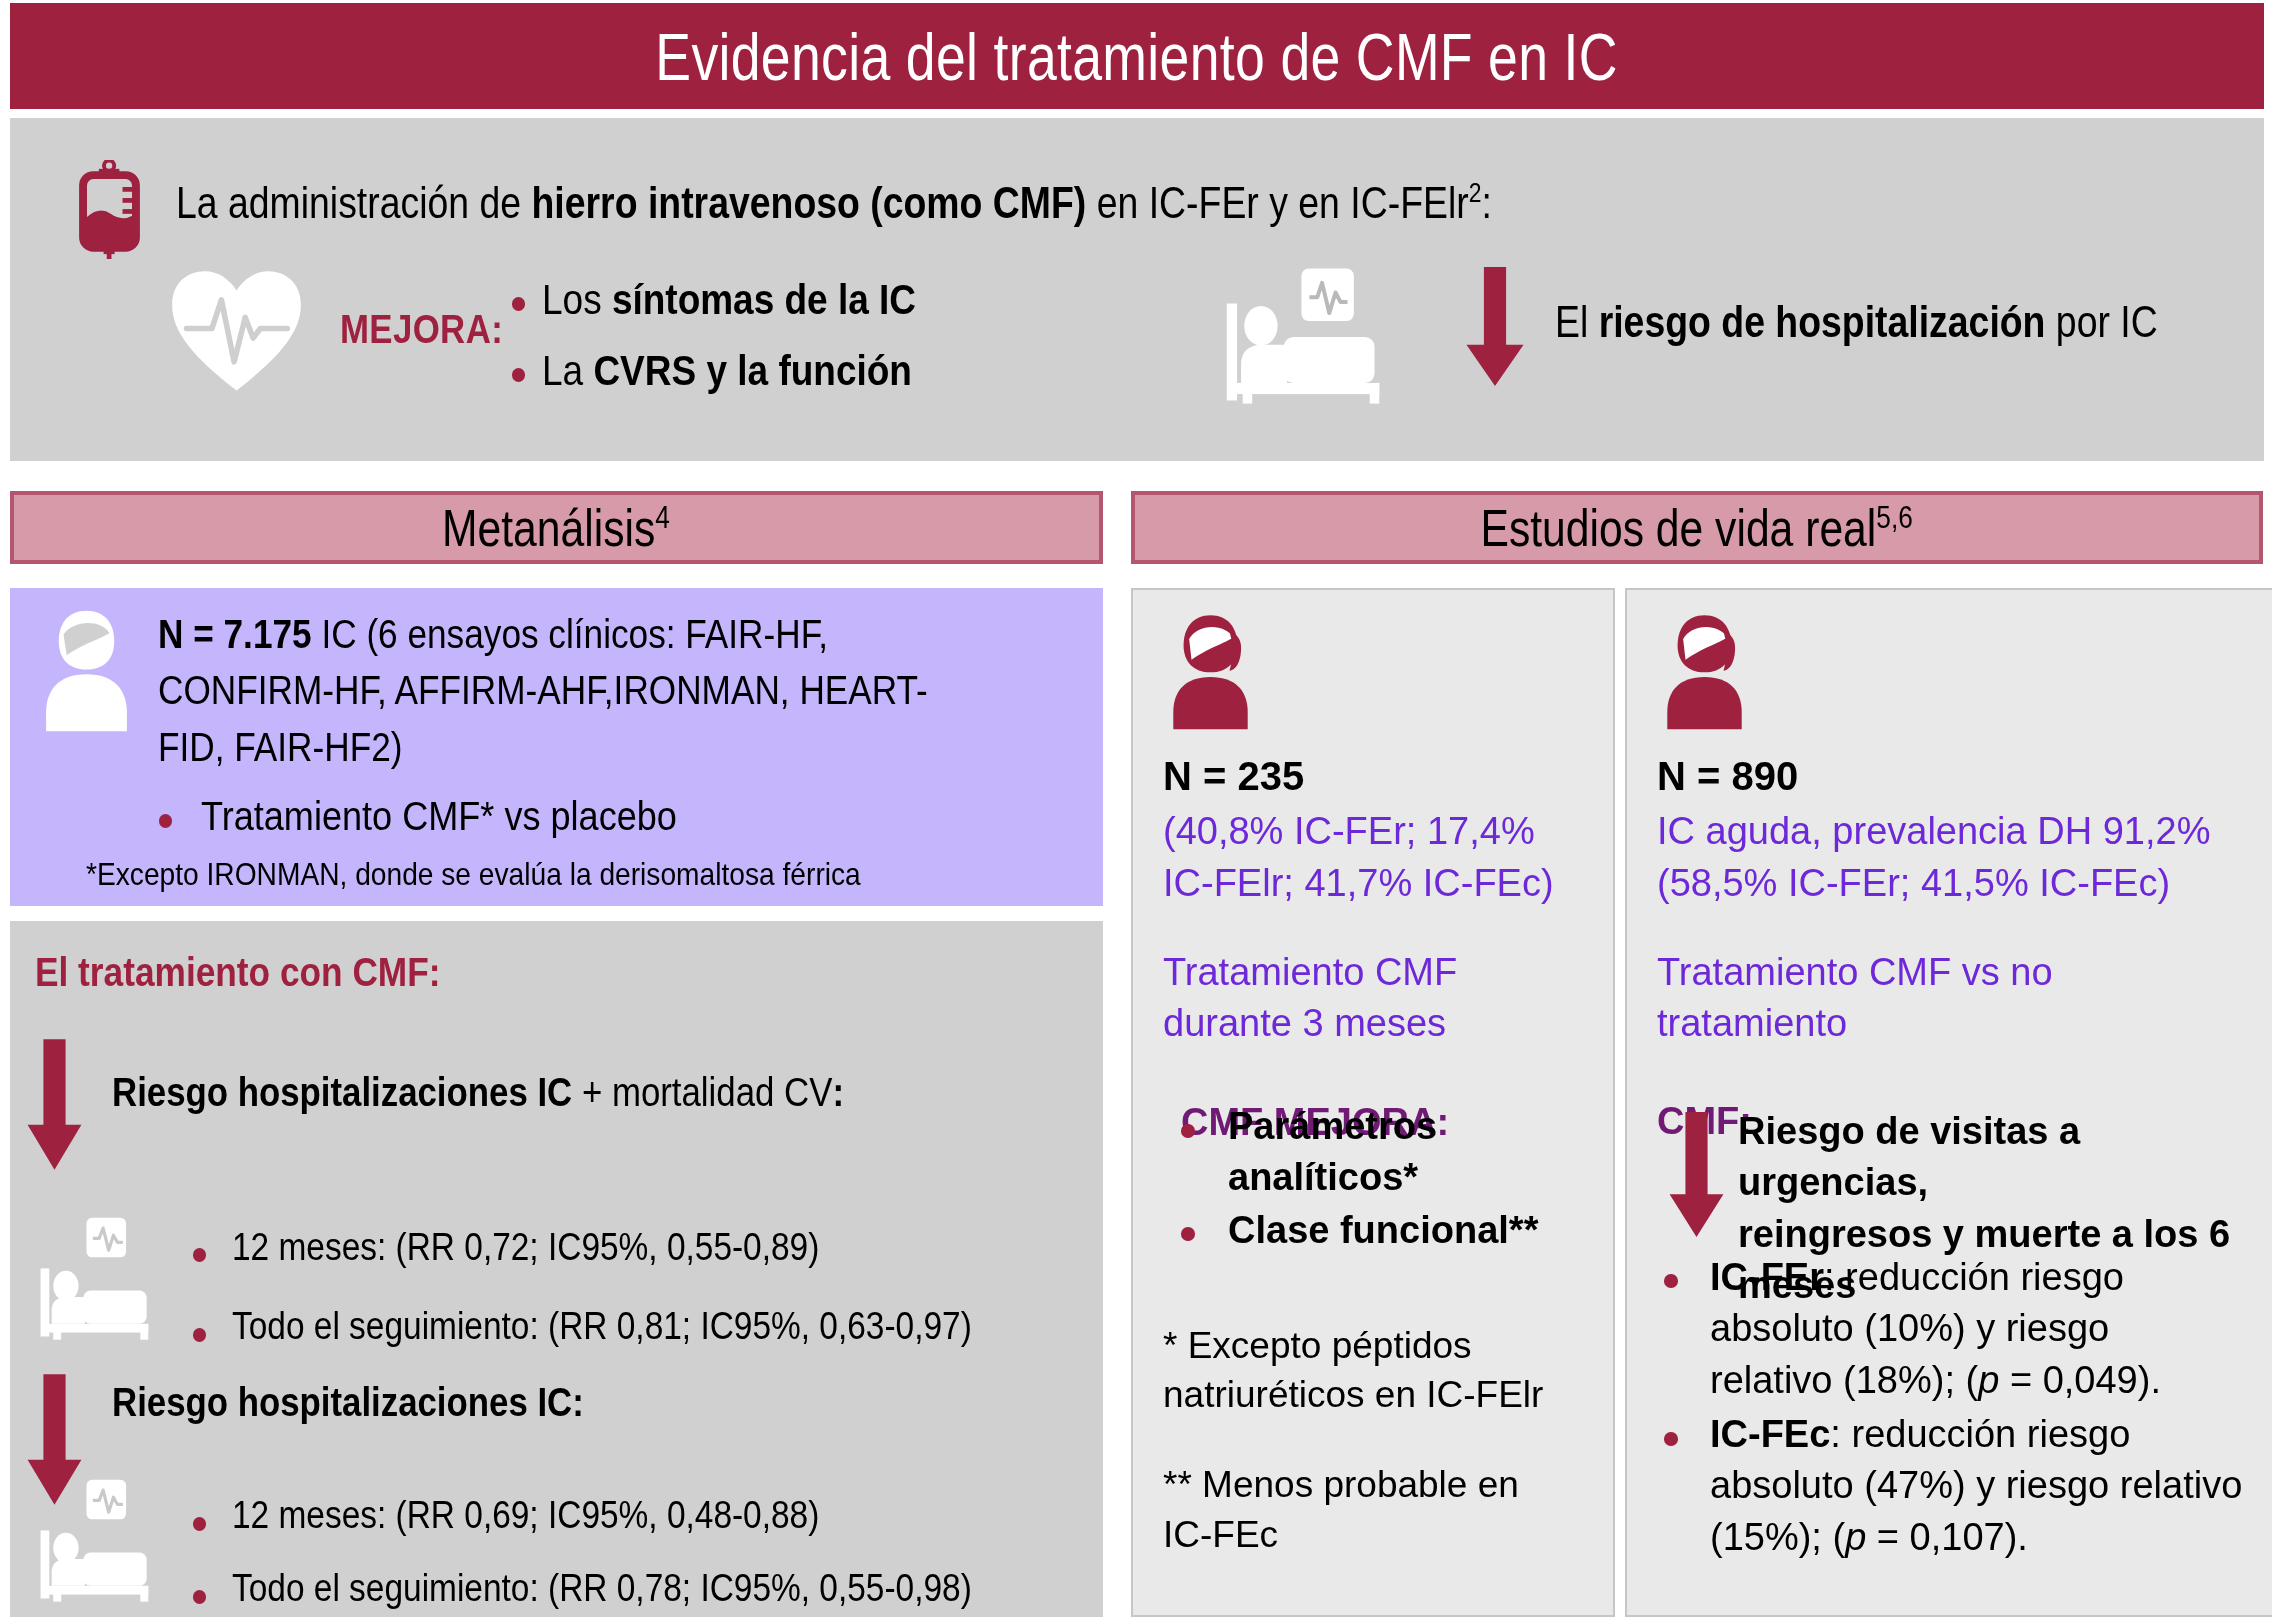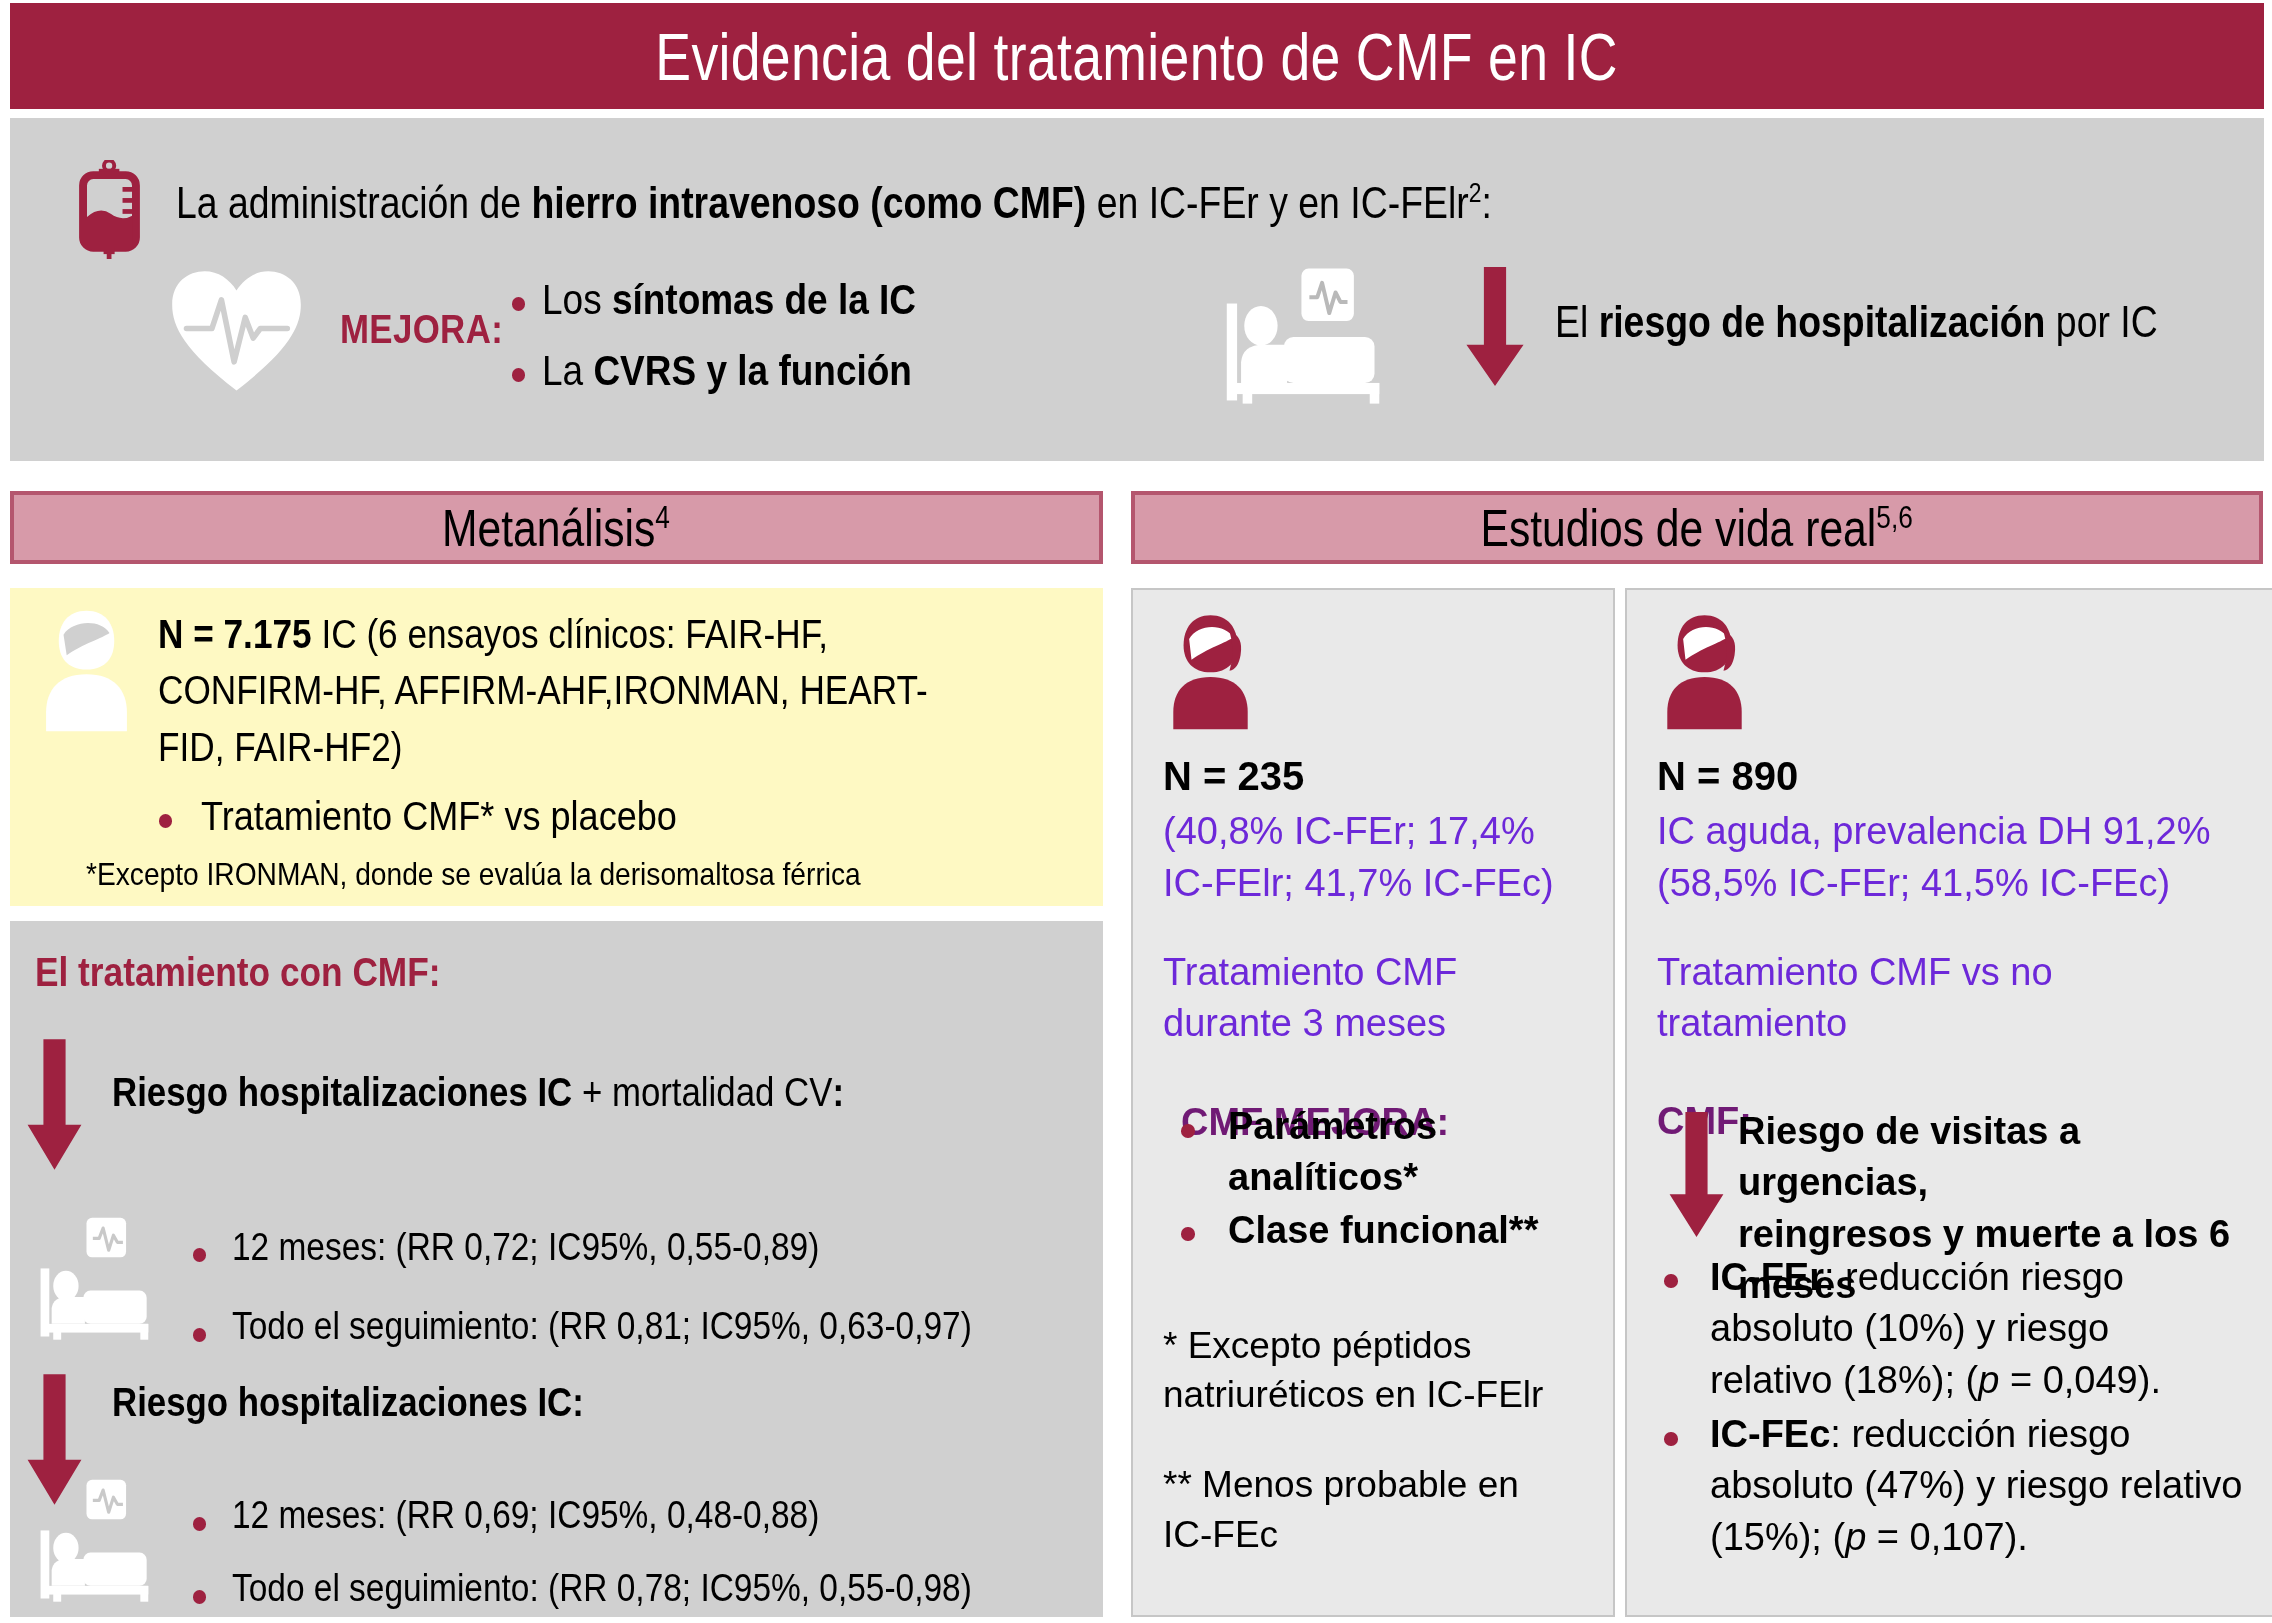--- a/index.html
+++ b/index.html
@@ -59,21 +59,21 @@
     position:absolute; height:73px; background:#d79aa9;
     border:4px solid #b4566e; display:flex; align-items:center; justify-content:center;
   }
   .sec-head .h{ font-size:52px; color:#000; white-space:nowrap;
                 transform:scaleX(.82); transform-origin:center; }
   .sec-head sup{ font-size:32px; vertical-align:super; }
   #sec-meta{ left:9.5px; top:491px; width:1093px; }
   #sec-real{ left:1131px; top:491px; width:1132px; }
 
   
-  #meta-top{ position:absolute; left:9.5px; top:588px; width:1093px; height:318px; background:#fef9c3; }
+  #meta-top{ position:absolute; left:9.5px; top:588px; width:1093px; height:318px; background:#c4b5fd; }
   #meta-bottom{ position:absolute; left:9.5px; top:921px; width:1093px; height:696px; background:#d0d0d0; }
 
   #person-icon-left{ position:absolute; left:25.4px; top:17.5px; width:103px; height:127px; }
   #meta-n{ position:absolute; left:148px; top:17.5px; width:921px; font-size:40px;
            line-height:1.42; color:#000; transform:scaleX(.88); transform-origin:left top; }
   #meta-n b{ font-weight:bold; }
   #meta-bullet-dot{ position:absolute; left:149px; top:226px; width:13.5px; height:13.5px;
                     border-radius:50%; background:#9e2140; }
   #meta-bullet-txt{ position:absolute; left:191px; top:205px; font-size:41px; color:#000;
                     transform:scaleX(.88); transform-origin:left top; white-space:nowrap; }

